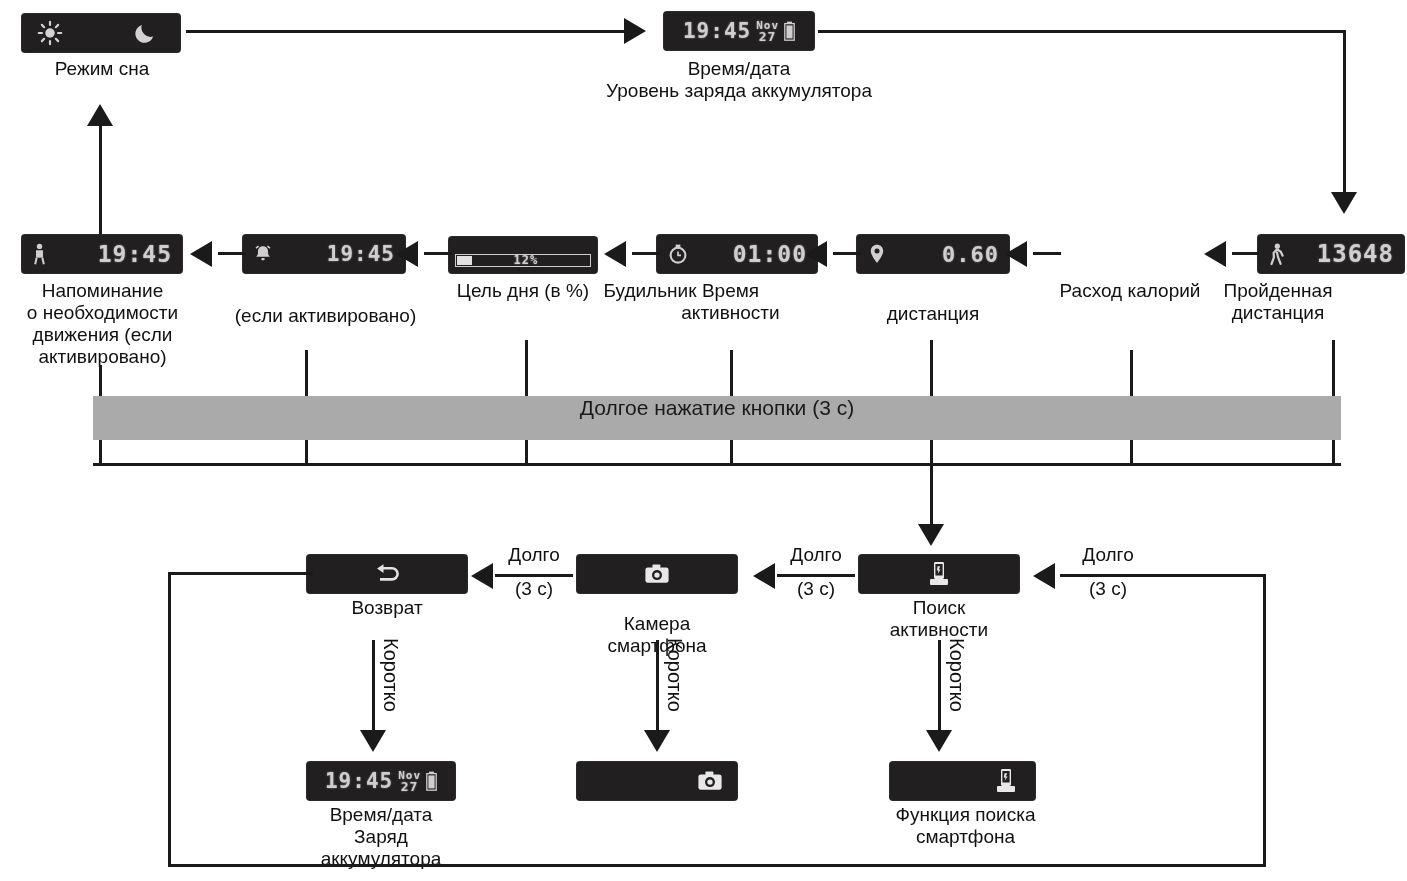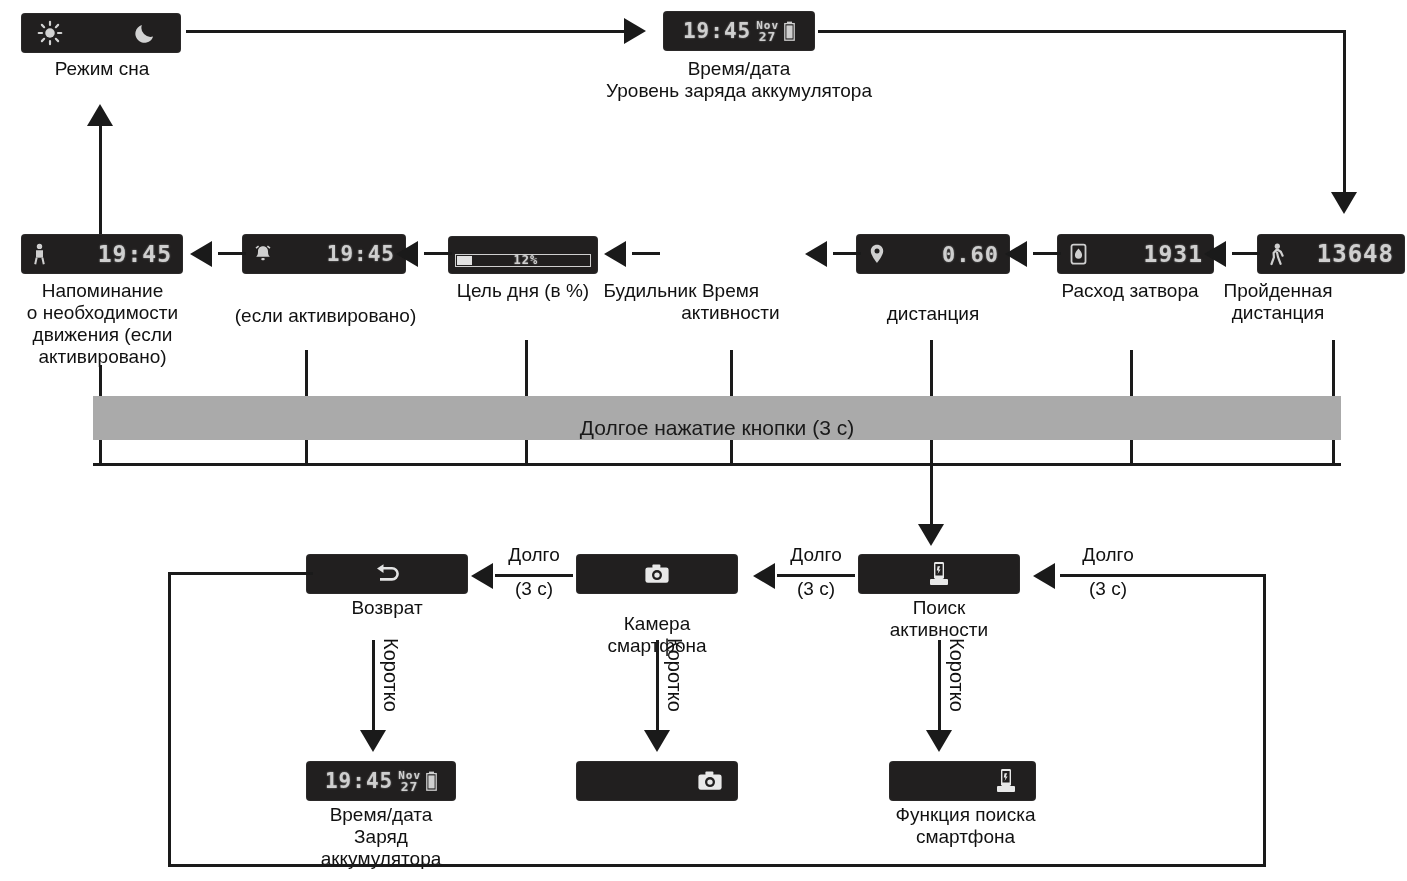--- a/index.html
+++ b/index.html
@@ -92,21 +92,21 @@
     border-left: 13px solid transparent;
     border-right: 13px solid transparent;
     border-bottom: 22px solid #1a1a1a;
   }
 
   
   #longpress-bar {
     position: absolute;
     background: #aaaaaa;
     display: flex;
-    align-items: flex-end;
+    align-items: flex-start;
     justify-content: center;
   }
   #longpress-bar .bar-text {
     font-size: 21px;
     color: #1a1a1a;
   }
 
   .rot-label {
     position: absolute;
     font-size: 20px;
@@ -210,51 +210,53 @@
   <div class="screen" style="left:449px; top:237px; width:148px; height:36px;">
     <div style="position:relative; width:100%; height:100%;">
       <span class="lcd-num" style="position:absolute; left:52%; top:16px; transform:translateX(-50%); font-size:12px;">12%</span>
       <div style="position:absolute; left:6px; top:17px; width:136px; height:13px;
                   border:1.6px solid #cfcfcf; box-sizing:border-box;"></div>
       <div style="position:absolute; left:8px; top:19px; width:15px; height:9px; background:#e2e2e2;"></div>
     </div>
   </div>
   <div class="label" style="left:422px; top:280px; width:202px;">Цель дня (в %)</div>
 
+  <div class="screen" style="left:657px; top:235px; width:160px; height:38px;">
+    <div class="lcd-left" style="width:42px;">
+      <svg width="22" height="22" viewBox="0 0 22 22">
+        <circle cx="11" cy="12.2" r="7.4" fill="none" stroke="#cfcfcf" stroke-width="2.1"></circle>
+        <rect x="8.6" y="1.6" width="4.8" height="2.4" fill="#cfcfcf"></rect>
+        <rect x="10.1" y="3.4" width="1.8" height="2.2" fill="#cfcfcf"></rect>
+        <path d="M11 8.4v4h3" stroke="#cfcfcf" stroke-width="1.7" fill="none"></path>
+      </svg>
+    </div>
+    <div class="lcd-right">
+      <span class="lcd-num" style="font-size:23px;">01:00</span>
+    </div>
+  </div>
   <div class="label" style="left:565px; top:280px; width:170px;">Будильник</div>
   <div class="label" style="left:648px; top:280px; width:165px;">Время
 активности</div>
 
   <div class="screen" style="left:857px; top:235px; width:152px; height:38px;">
     <div class="lcd-left" style="width:40px;">
       <svg width="20" height="22" viewBox="0 0 20 22">
         <path d="M10 1.8c-3.5 0-6.2 2.7-6.2 6.1 0 4.6 6.2 12 6.2 12s6.2-7.4 6.2-12c0-3.4-2.7-6.1-6.2-6.1z" fill="#cfcfcf"></path>
         <circle cx="10" cy="7.9" r="2.5" fill="#211f1f"></circle>
       </svg>
     </div>
     <div class="lcd-right">
       <span class="lcd-num" style="font-size:22px;">0.60</span>
     </div>
   </div>
   <div class="label" style="left:1193px; top:280px; width:170px;">Пройденная
 дистанция</div>
   <div class="label" style="left:838px; top:303px; width:190px;">дистанция</div>
 
-  <div class="screen" style="left:1058px; top:235px; width:155px; height:38px;">
-    <div class="lcd-left" style="width:40px;">
-      <svg width="19" height="22" viewBox="0 0 19 22">
-        <rect x="2.5" y="1.6" width="14" height="19" rx="2" fill="none" stroke="#cfcfcf" stroke-width="1.8"></rect>
-        <path d="M9.5 5.5c-2 2.6-3.6 4.2-3.6 6.6a3.6 3.6 0 0 0 7.2 0c0-2.4-1.6-4-3.6-6.6z" fill="#cfcfcf"></path>
-      </svg>
-    </div>
-    <div class="lcd-right">
-      <span class="lcd-num" style="font-size:23px;">1931</span>
-    </div>
-  </div>
-  <div class="label" style="left:1020px; top:280px; width:220px;">Расход затвора</div>
+  <div class="label" style="left:1020px; top:280px; width:220px;">Расход калорий</div>
 
   <div class="screen" style="left:1258px; top:235px; width:146px; height:38px;">
     <div class="lcd-left" style="width:38px;">
       <svg width="18" height="23" viewBox="0 0 18 23">
         <circle cx="9.3" cy="3.2" r="2.6" fill="#cfcfcf"></circle>
         <path d="M9 6.3L5.6 10l.3 4.4-2.4 6.6M9 6.3l3.8 2.4 1.8 4M9 9.5l1 4.4 2.6 6.9" stroke="#cfcfcf" stroke-width="2.2" fill="none" stroke-linecap="round"></path>
       </svg>
     </div>
     <div class="lcd-right">
       <span class="lcd-num" style="font-size:24px;">13648</span>

